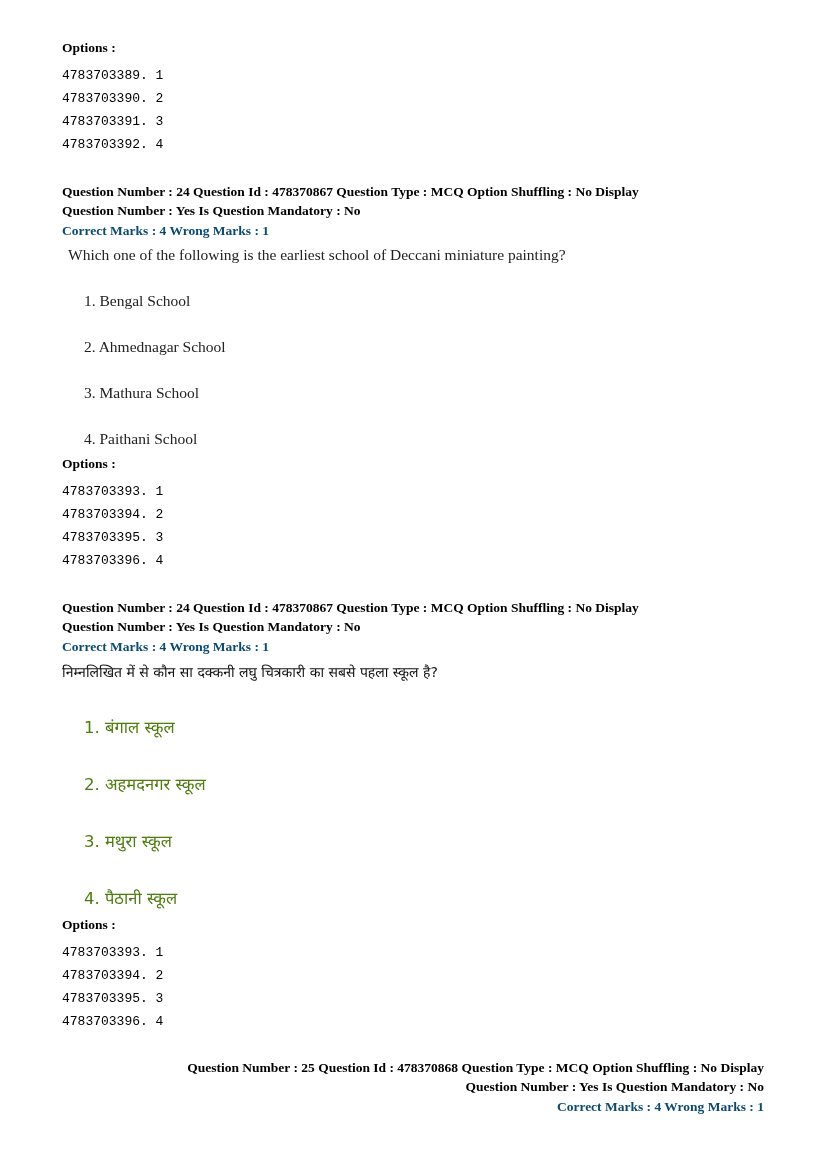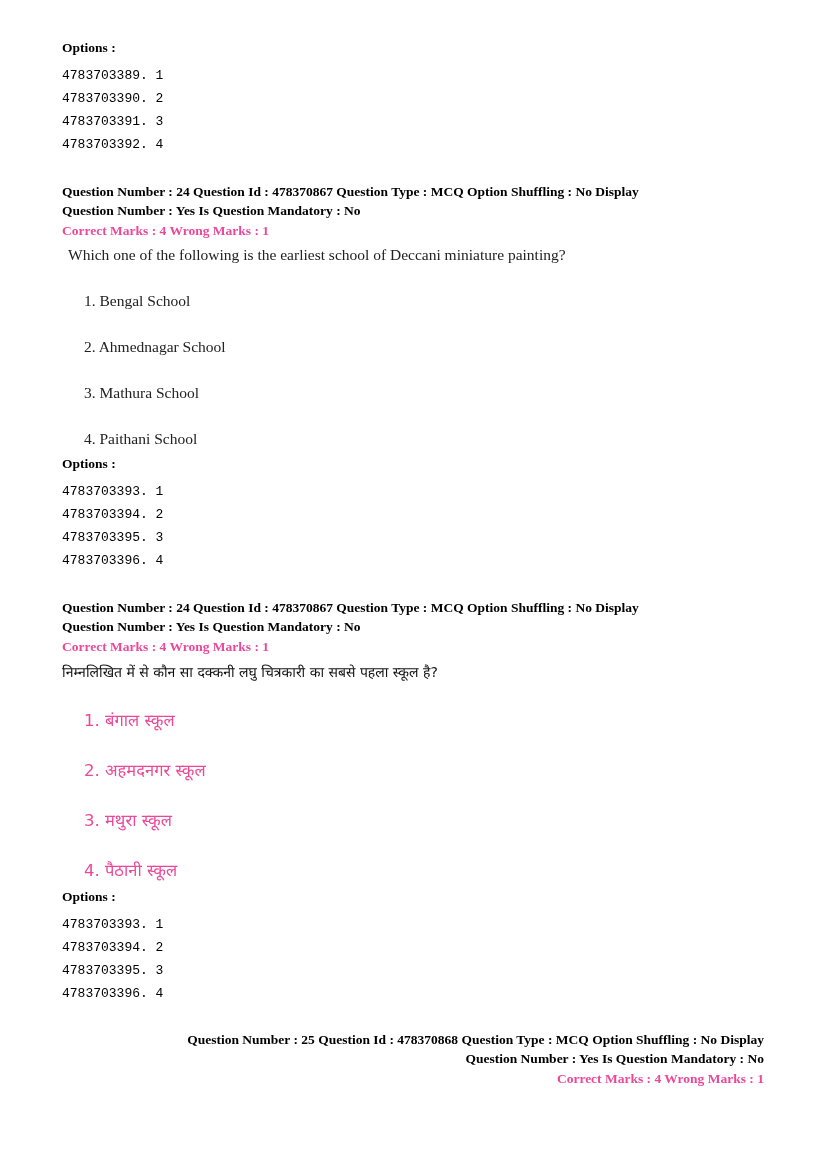--- a/index.html
+++ b/index.html
@@ -39,21 +39,21 @@
     font-family: "Liberation Serif", serif;
     font-weight: bold;
     font-size: 13.5px;
     line-height: 18.5px;
     color: #000000;
   }
   .marks-line {
     font-family: "Liberation Serif", serif;
     font-weight: bold;
     font-size: 13.5px;
-    color: #ec4899;
+    color: #0c4a6e;
     margin-top: 3px;
   }
   .question-text {
     font-family: "Liberation Serif", serif;
     font-size: 15.5px;
     color: #222222;
     margin-top: 7px;
     margin-left: 6px;
   }
   .question-text.hindi {
@@ -67,22 +67,22 @@
   }
   .choice {
     font-family: Liberation Serif, serif;
     font-size: 15.5px;
     color: #222222;
     margin-top: 28px;
   }
   .choice.hindi {
     font-family: "DejaVu Sans", sans-serif;
     font-size: 16.5px;
-    color: #ec4899;
-    margin-top: 27px;
+    color: #4d7c0f;
+    margin-top: 34px;
   }
   .options-section {
     margin-top: 8px;
   }
   .gap-before-q25 {
     margin-top: 26px;
     text-align: right;
   }
 </style>
 </head>

